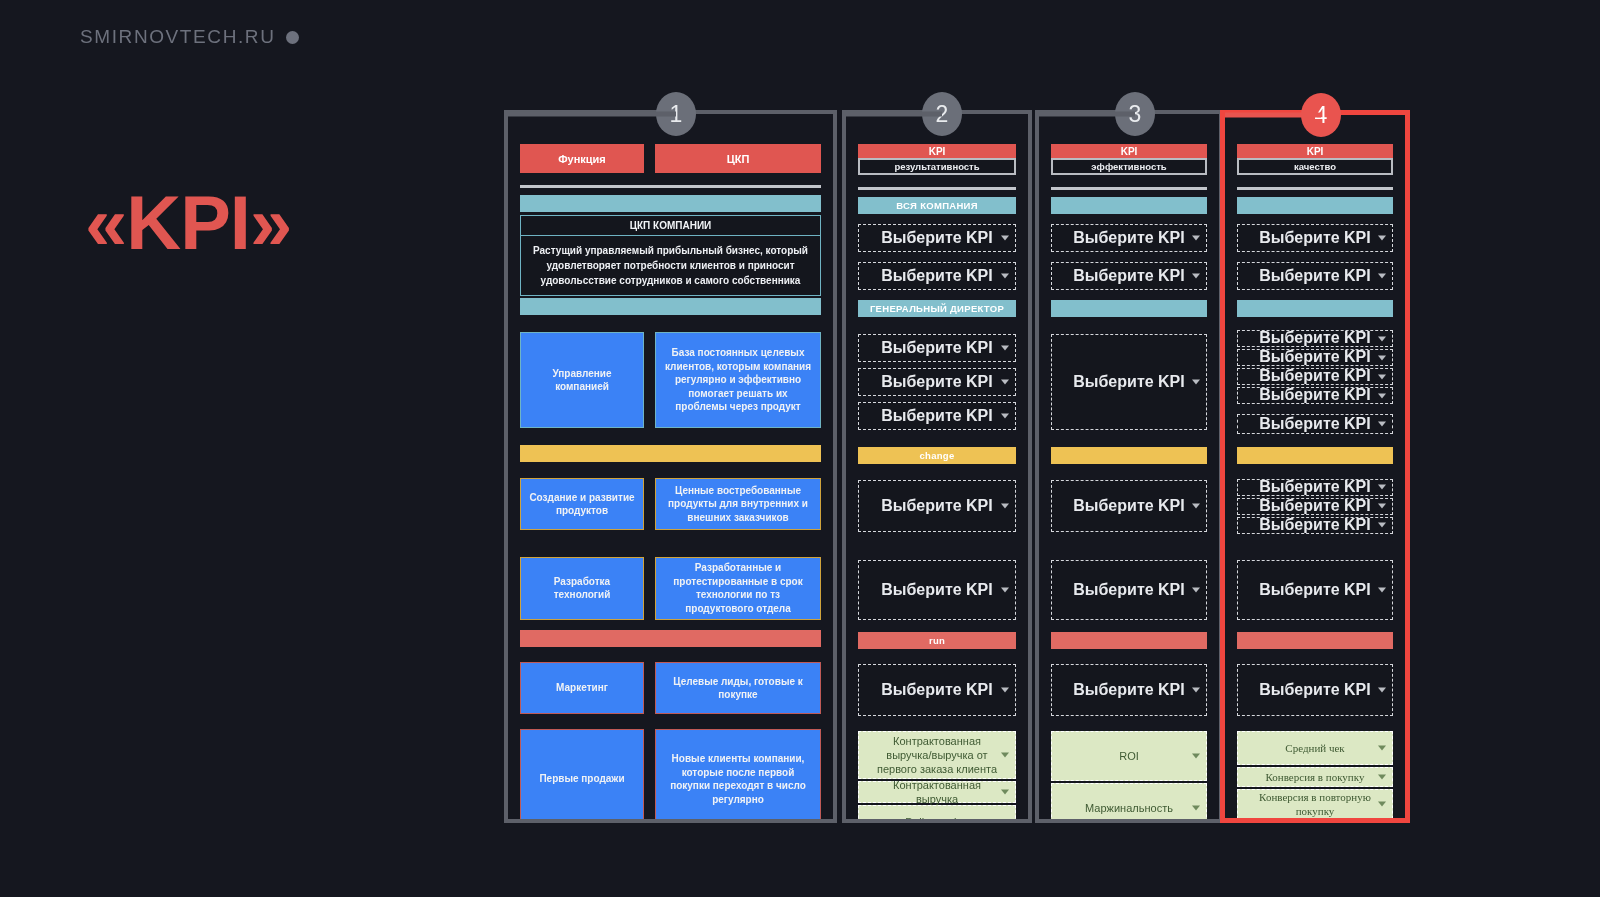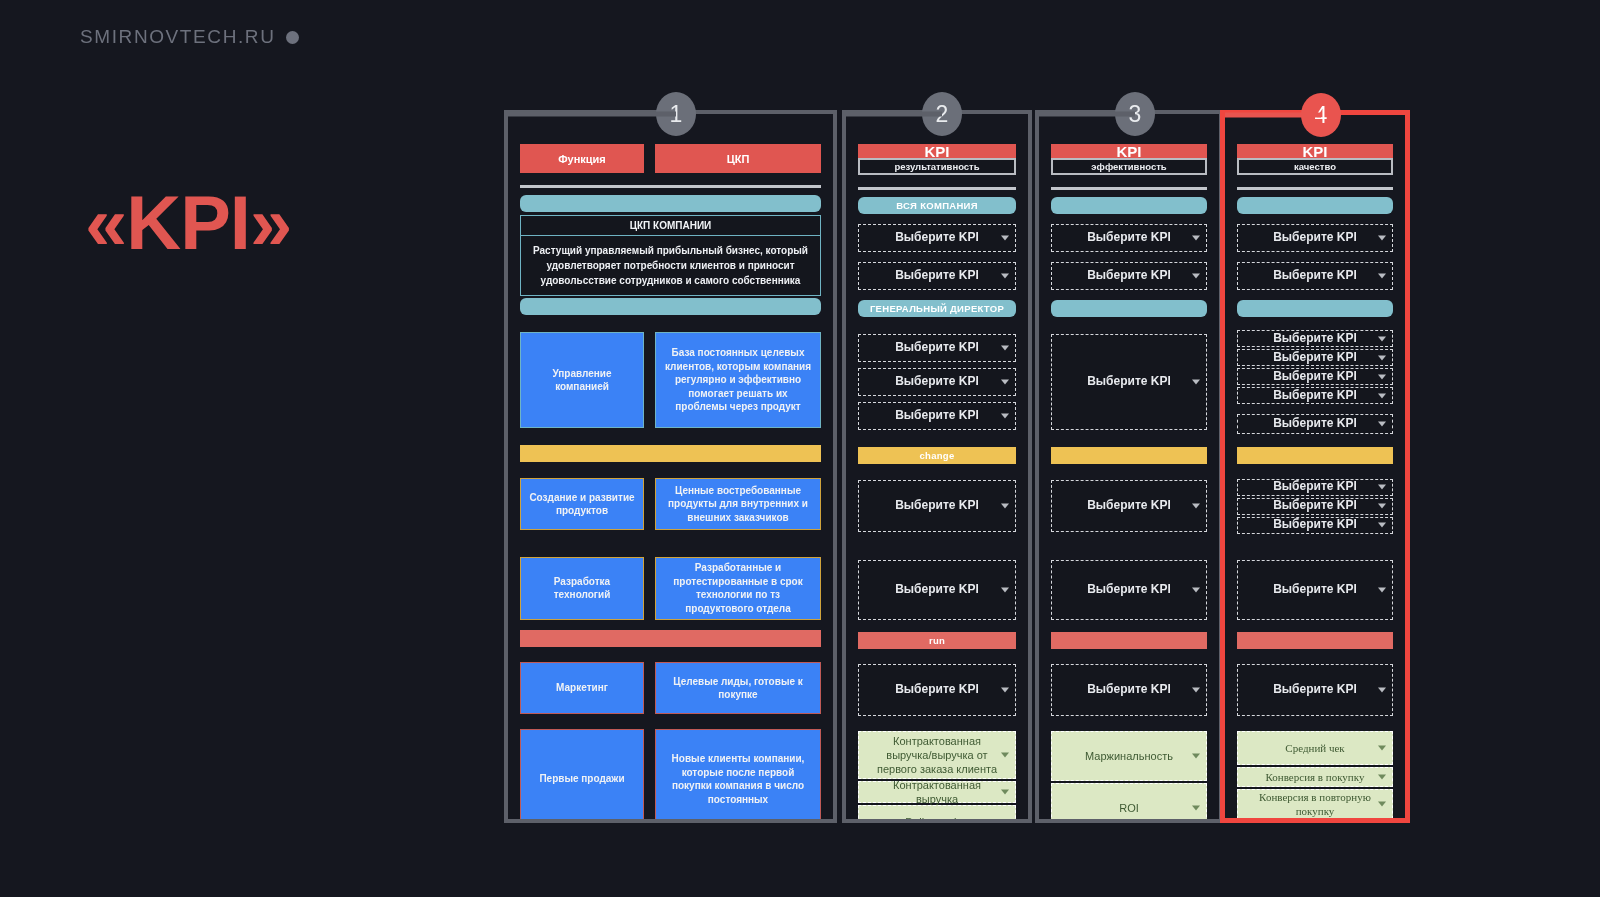--- a/index.html
+++ b/index.html
@@ -58,33 +58,33 @@
   .connector { position: absolute; top: 50%; transform: translateY(-50%); height: 5px; background: #5d6069; }
   .connector.red { background: #e9544f; }
 
   
   .inner { position: absolute; left: 0; right: 0; top: 0; bottom: 0; padding: 10px 12px; overflow: hidden; }
 
   
   .hdr-red { background: #e05651; height: 29px; display: flex; align-items: center; justify-content: center;
              color: #fff; font-size: 11px; font-weight: 700; }
   .hdr-kpi { background: #e05651; height: 15px; display: flex; align-items: center; justify-content: center;
-             color: #fff; font-size: 15px; font-weight: 700; }
+             color: #fff; font-size: 10px; font-weight: 700; }
   .hdr-sub { background: #14161d; border: 2px solid #b9bcc2; height: 17px; margin-top: -1px;
              display: flex; align-items: center; justify-content: center; color: #eceef2; font-size: 9.5px; font-weight: 700; }
   .hdr-row2 { display: flex; gap: 11px; }
   .hdr-row2 > .hdr-red { flex: 0 0 124px; }
   .hdr-row2 > .hdr-red.wide { flex: 1 1 auto; }
 
   .rule { height: 3px; background: #c3c6cc; margin: 12px 0 7px; }
 
   
   .band { height: 17px; display: flex; align-items: center; justify-content: center;
           font-size: 9.5px; font-weight: 700; letter-spacing: .3px; }
-  .band.blue   { background: #82bfcc; color: #ffffff; border-radius: 6px; }
+  .band.blue   { background: #82bfcc; color: #ffffff; }
   .band.yellow { background: #eec254; color: #ffffff; }
   .band.red    { background: #e06a63; color: #ffffff; }
   .band.empty  { color: transparent; }
 
   
   .cards { display: flex; gap: 11px; }
   .card { background: #3b82f6; border: 1px solid #6fb4c4; display: flex; align-items: center;
           justify-content: center; text-align: center; color: #f0f2f5;
           font-size: 10px; font-weight: 700; line-height: 1.35; padding: 6px 8px; }
   .card.fn   { flex: 0 0 124px; }
@@ -97,21 +97,21 @@
   .ckp-head { border-bottom: 1px solid #6fb4c4; text-align: center; color: #f2f4f7;
               font-size: 10px; font-weight: 700; padding: 4px 0; }
   .ckp-body { color: #eef0f4; font-size: 10px; font-weight: 700; line-height: 1.5;
               padding: 7px 10px; text-align: center; }
 
   
   .sel {
     position: relative; background: #14161d;
     border: 1px dashed #d6d8dd;
     display: flex; align-items: center; justify-content: center; text-align: center;
-    color: #e8eaee; font-size: 12px; font-weight: 700; line-height: 1.3;
+    color: #e8eaee; font-size: 16px; font-weight: 700; line-height: 1.3;
     padding: 4px 16px; cursor: pointer;
   }
   .sel .caret { position: absolute; right: 6px; top: 50%; transform: translateY(-50%);
                 width: 0; height: 0; border-left: 4px solid transparent; border-right: 4px solid transparent;
                 border-top: 5px solid #b9bcc2; }
   .sel.green { background: #dce8c4; border-color: #ffffff; color: #3f5a33; font-weight: 400; font-size: 11px; }
   .sel.green .caret { border-top-color: #6f8a5d; }
 
   .stack { display: flex; flex-direction: column; }
 
@@ -184,21 +184,21 @@
       <div class="slot" style="height:82px;">
         <div class="cards" style="height:52px;">
           <div class="card fn red">Маркетинг</div>
           <div class="card ckp red">Целевые лиды, готовые к покупке</div>
         </div>
       </div>
 
       <div class="slot pack" style="height:110px;">
         <div class="cards" style="height:100px;">
           <div class="card fn red">Первые продажи</div>
-          <div class="card ckp red">Новые клиенты компании, которые после первой покупки компания в число постоянных</div>
+          <div class="card ckp red">Новые клиенты компании, которые после первой покупки переходят в число регулярно</div>
         </div>
       </div>
     </div>
   </div>
 
   <div class="col c2">
     <div class="badge-wrap" style="left:0; right:0;">
       <div class="connector" style="left:0; width:96px;"></div>
       <div class="badge" style="margin-left:76px;">2</div>
     </div>
@@ -343,25 +343,25 @@
       <div class="slot" style="height:82px;">
         <div class="sel" style="height:52px;">
               <span>Выберите KPI</span>
               <i class="caret"></i>
             </div>
       </div>
 
       <div class="slot pack" style="height:110px;">
         <div class="stack" style="gap:2px;">
           <div class="sel green" style="height:50px;">
+                <span>ROI</span>
+                <i class="caret"></i>
+              </div>
+          <div class="sel green" style="height:50px;">
                 <span>Маржинальность</span>
-                <i class="caret"></i>
-              </div>
-          <div class="sel green" style="height:50px;">
-                <span>ROI</span>
                 <i class="caret"></i>
               </div>
         </div>
       </div>
     </div>
   </div>
 
   <div class="col c4">
     <div class="badge-wrap" style="left:0; right:0;">
       <div class="connector red" style="left:0; width:96px;"></div>

